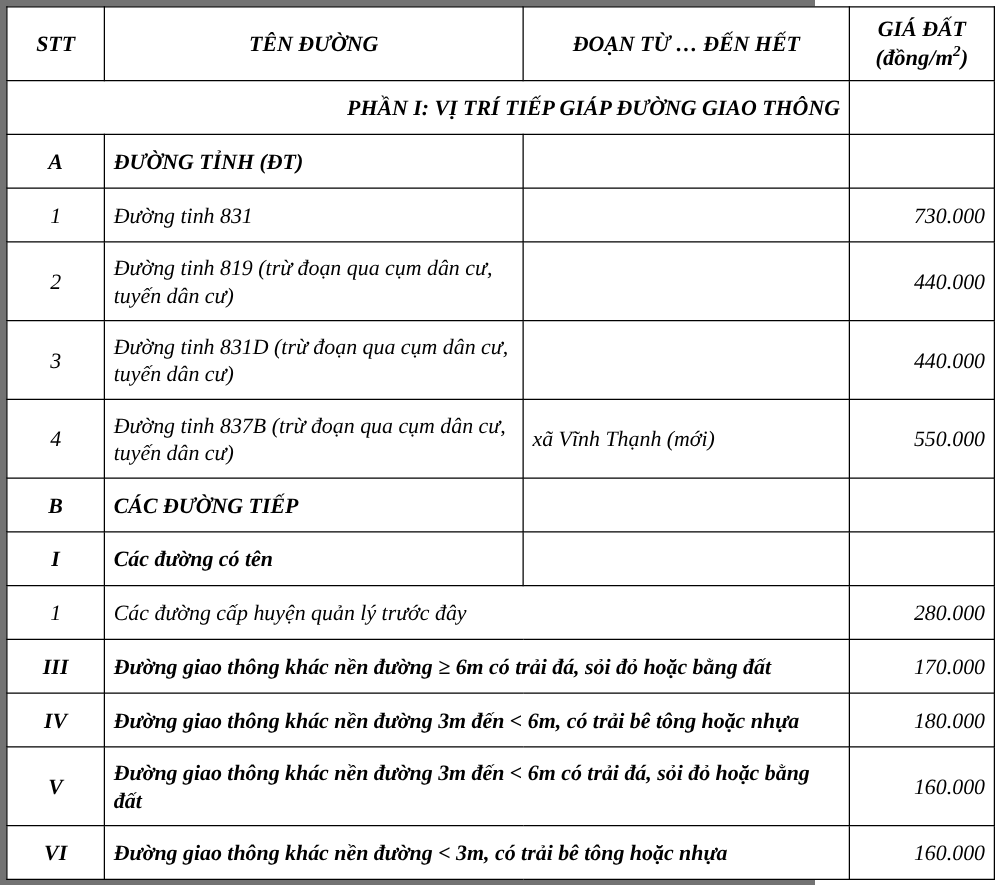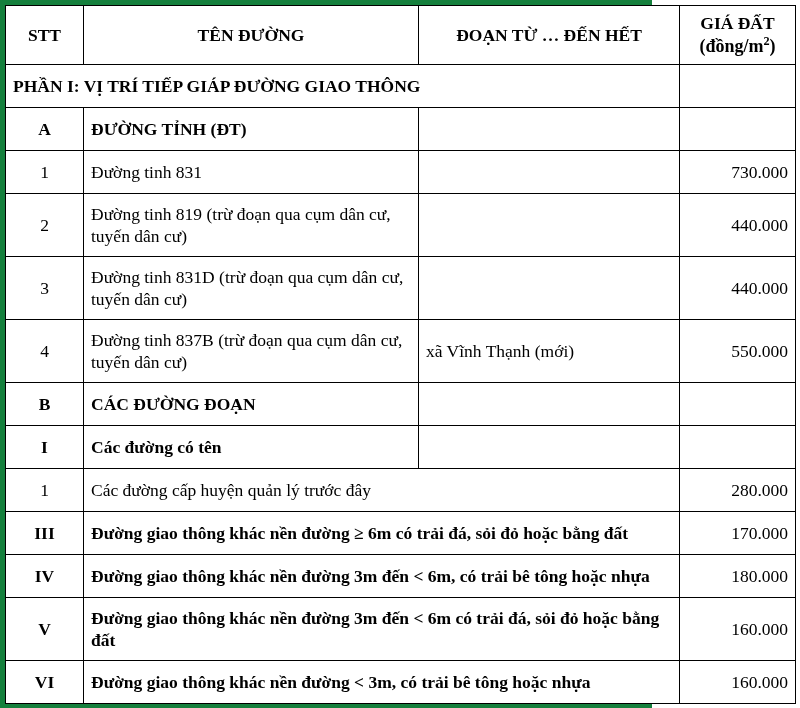--- a/index.html
+++ b/index.html
@@ -12,21 +12,22 @@
     width: 800px;
     height: 708px;
     overflow: hidden;
     font-family: "Liberation Serif", "DejaVu Serif", serif;
     color: #000000;
   }
   #sheet {
     position: relative;
     width: 652px;
     height: 708px;
-    background: #15803d;
+    background: #737373;
+    font-style: italic;
   }
   table.price-table {
     position: absolute;
     left: 5px;
     top: 5px;
     width: 790px;
     border-collapse: collapse;
     table-layout: fixed;
     background: #ffffff;
   }
@@ -71,21 +72,21 @@
   .hdr .sub { font-size: 18px; display: block; }
   sup { font-size: 0.68em; vertical-align: super; line-height: 0; }
 
   .section-title {
     font-weight: bold;
     font-size: 18px;
     text-align: left;
     padding-left: 10px;
   }
   .tall-2 { height: 56px; }
-  .tall-1 { height: 36px; }
+  .tall-1 { height: 36px; text-align: right; }
   .tall-hdr { height: 52px; }
 </style>
 </head>
 <body>
 
 <div id="sheet">
 
   <table class="price-table">
     <colgroup>
       <col class="c-stt">
@@ -140,21 +141,21 @@
 
       <tr>
         <td class="stt tall-2">4</td>
         <td class="name just">Đường tinh 837B (trừ đoạn qua cụm dân cư, tuyến dân cư)</td>
         <td class="range">xã Vĩnh Thạnh (mới)</td>
         <td class="price">550.000</td>
       </tr>
 
       <tr>
         <td class="stt b tall-1">B</td>
-        <td class="name b">CÁC ĐƯỜNG ĐOẠN</td>
+        <td class="name b">CÁC ĐƯỜNG TIẾP</td>
         <td class="range"></td>
         <td class="price"></td>
       </tr>
 
       <tr>
         <td class="stt b tall-1">I</td>
         <td class="name b">Các đường có tên</td>
         <td class="range"></td>
         <td class="price"></td>
       </tr>

